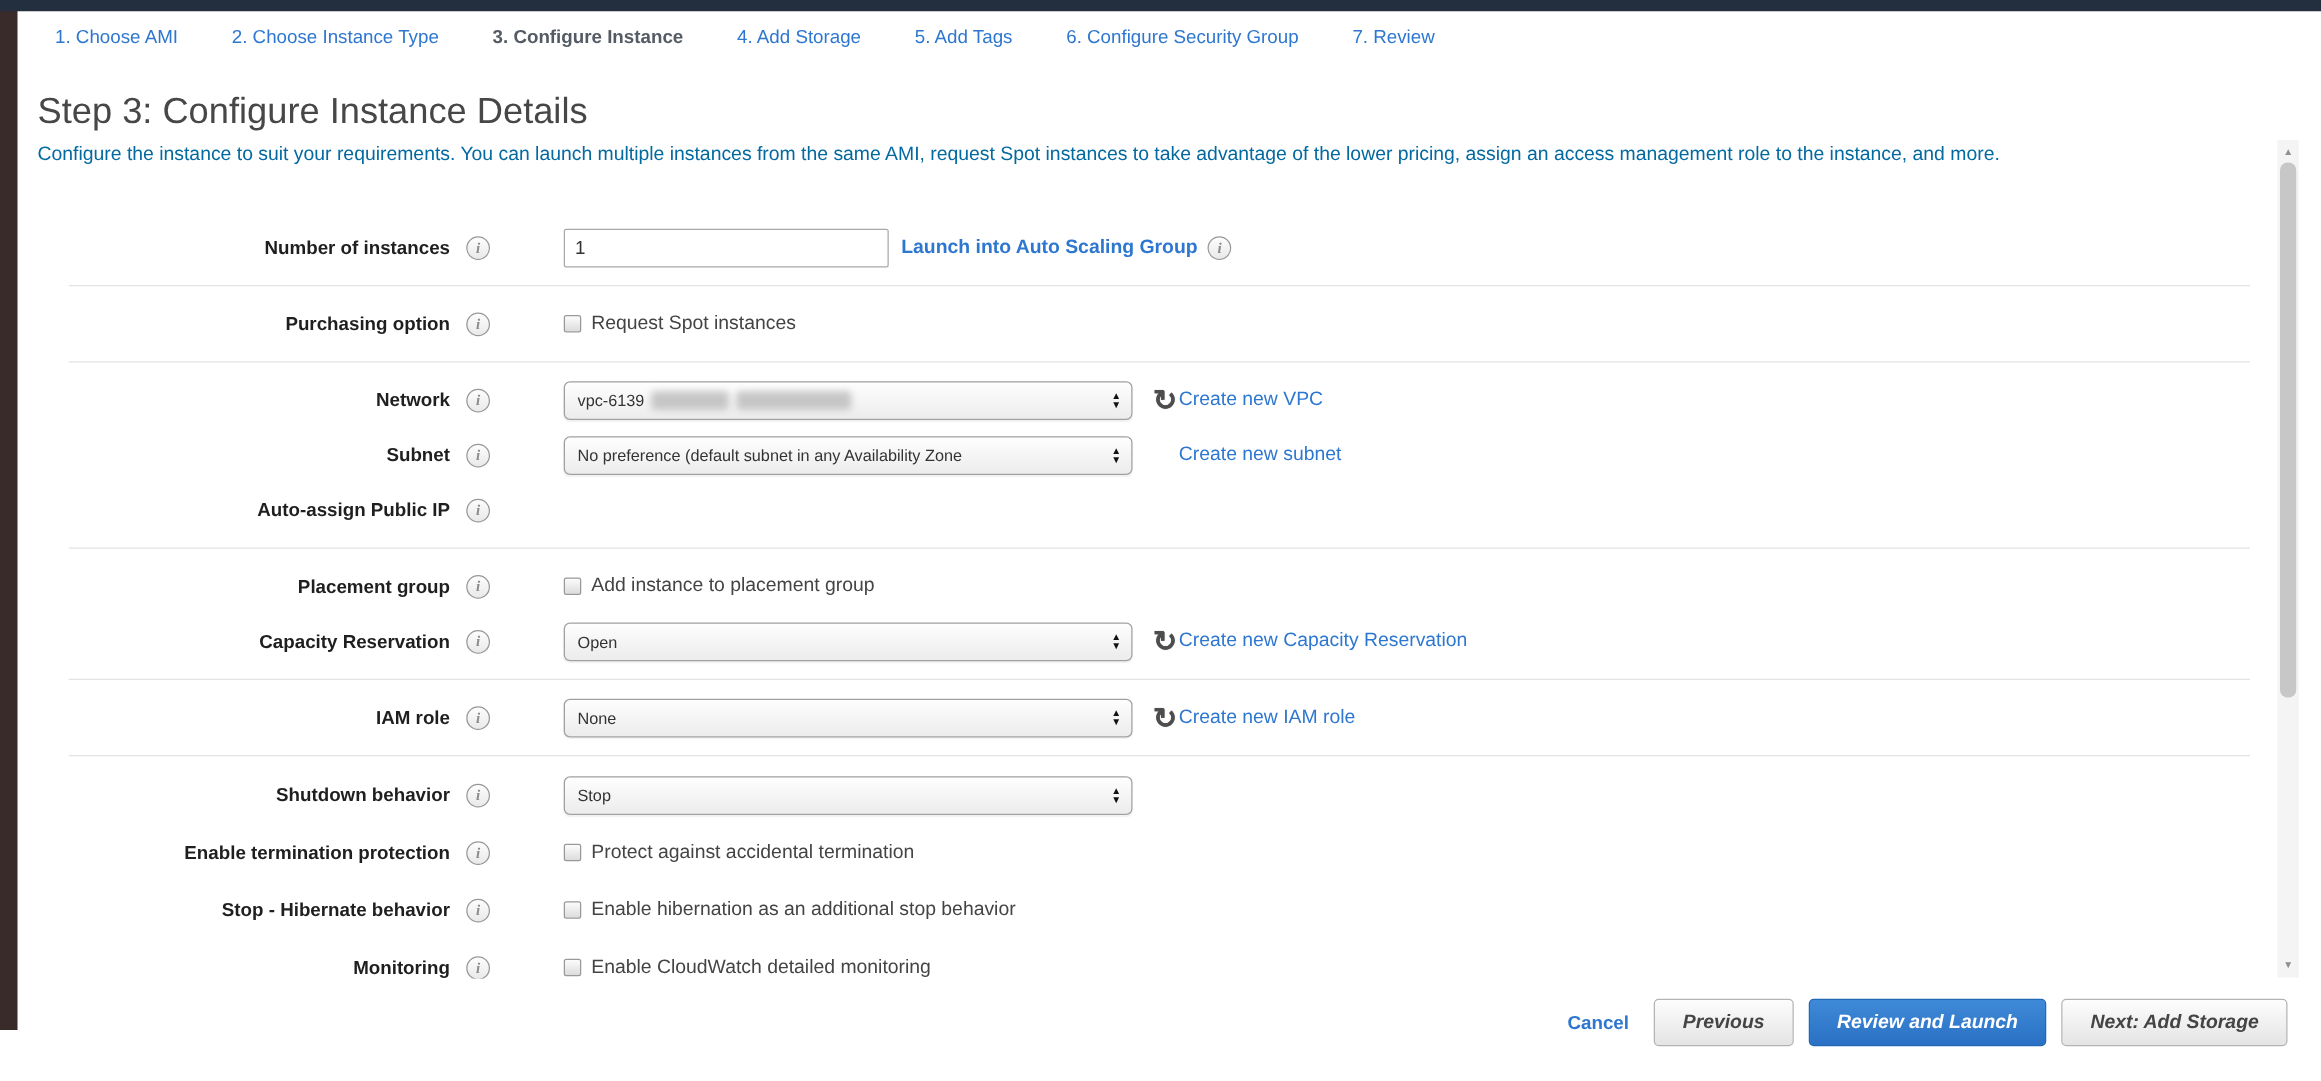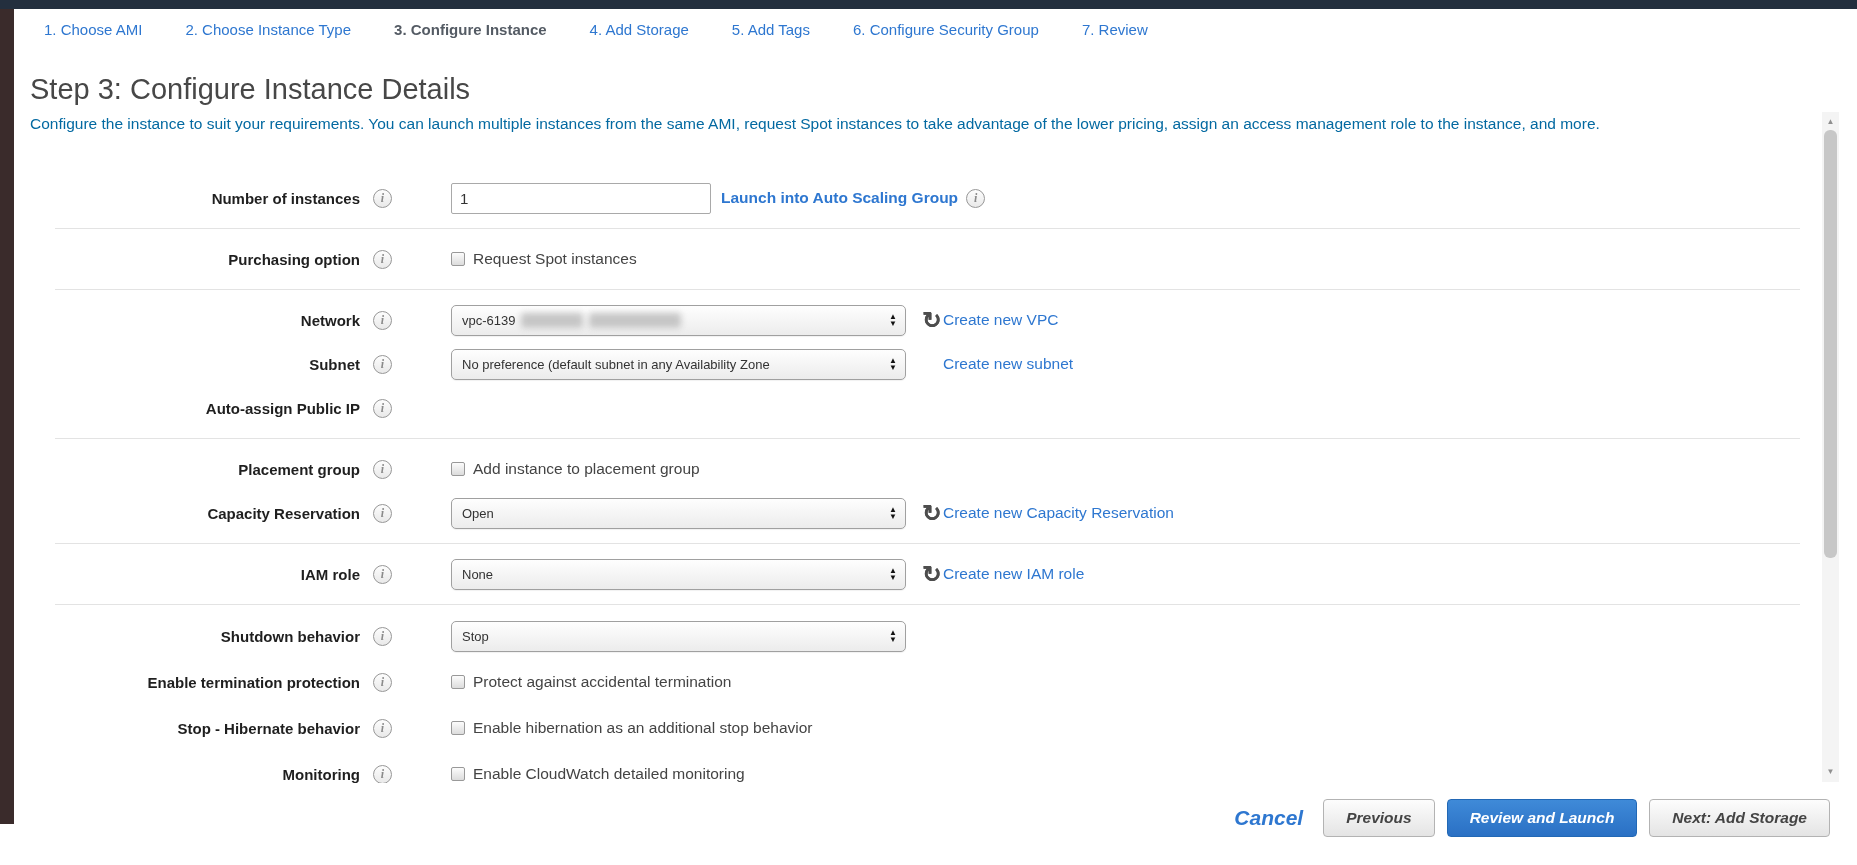--- a/index.html
+++ b/index.html
@@ -77,22 +77,22 @@
   .sb-thumb { position:absolute; left:2px; top:18px; width:13px; height:428px;
               background:#c7c7c7; border-radius:6px; cursor:grab; }
 
   
   .footer { position:absolute; left:0; bottom:0; width:1857px; height:82px; background:#fff;
             display:flex; align-items:center; justify-content:flex-end; padding:0 27px 12px 0; z-index:4; }
   .btn { height:38px; padding:0 22px; border-radius:4px; font-size:15.5px; font-weight:bold;
          font-family:"Liberation Sans", sans-serif; cursor:pointer;font-style:italic; }
   .btn-gray { background:linear-gradient(#fdfdfd,#e4e4e4); border:1px solid #b3b3b3; color:#444; }
   .btn-blue { background:linear-gradient(#3f8ad8,#2a70c4); border:1px solid #2268b5; color:#fff; }
-  .cancel-link { font-size:21px; font-weight:bold; color:#2e77d0; text-decoration:none;
-                 margin-right:20px; cursor:pointer;font-style:italic; }
+  .cancel-link { font-size:15px; font-weight:bold; color:#2e77d0; text-decoration:none;
+                 margin-right:20px; cursor:pointer; }
   .btn + .btn { margin-left:12px; }
   .footer .btn-gray:first-of-type { margin-left:0; }
   .btn-previous { margin-left:0; }
   .btn-review { margin-left:12px; }
   .btn-next { margin-left:12px; }
 </style>
 </head>
 <body>
 
 <div class="top-bar"></div>

